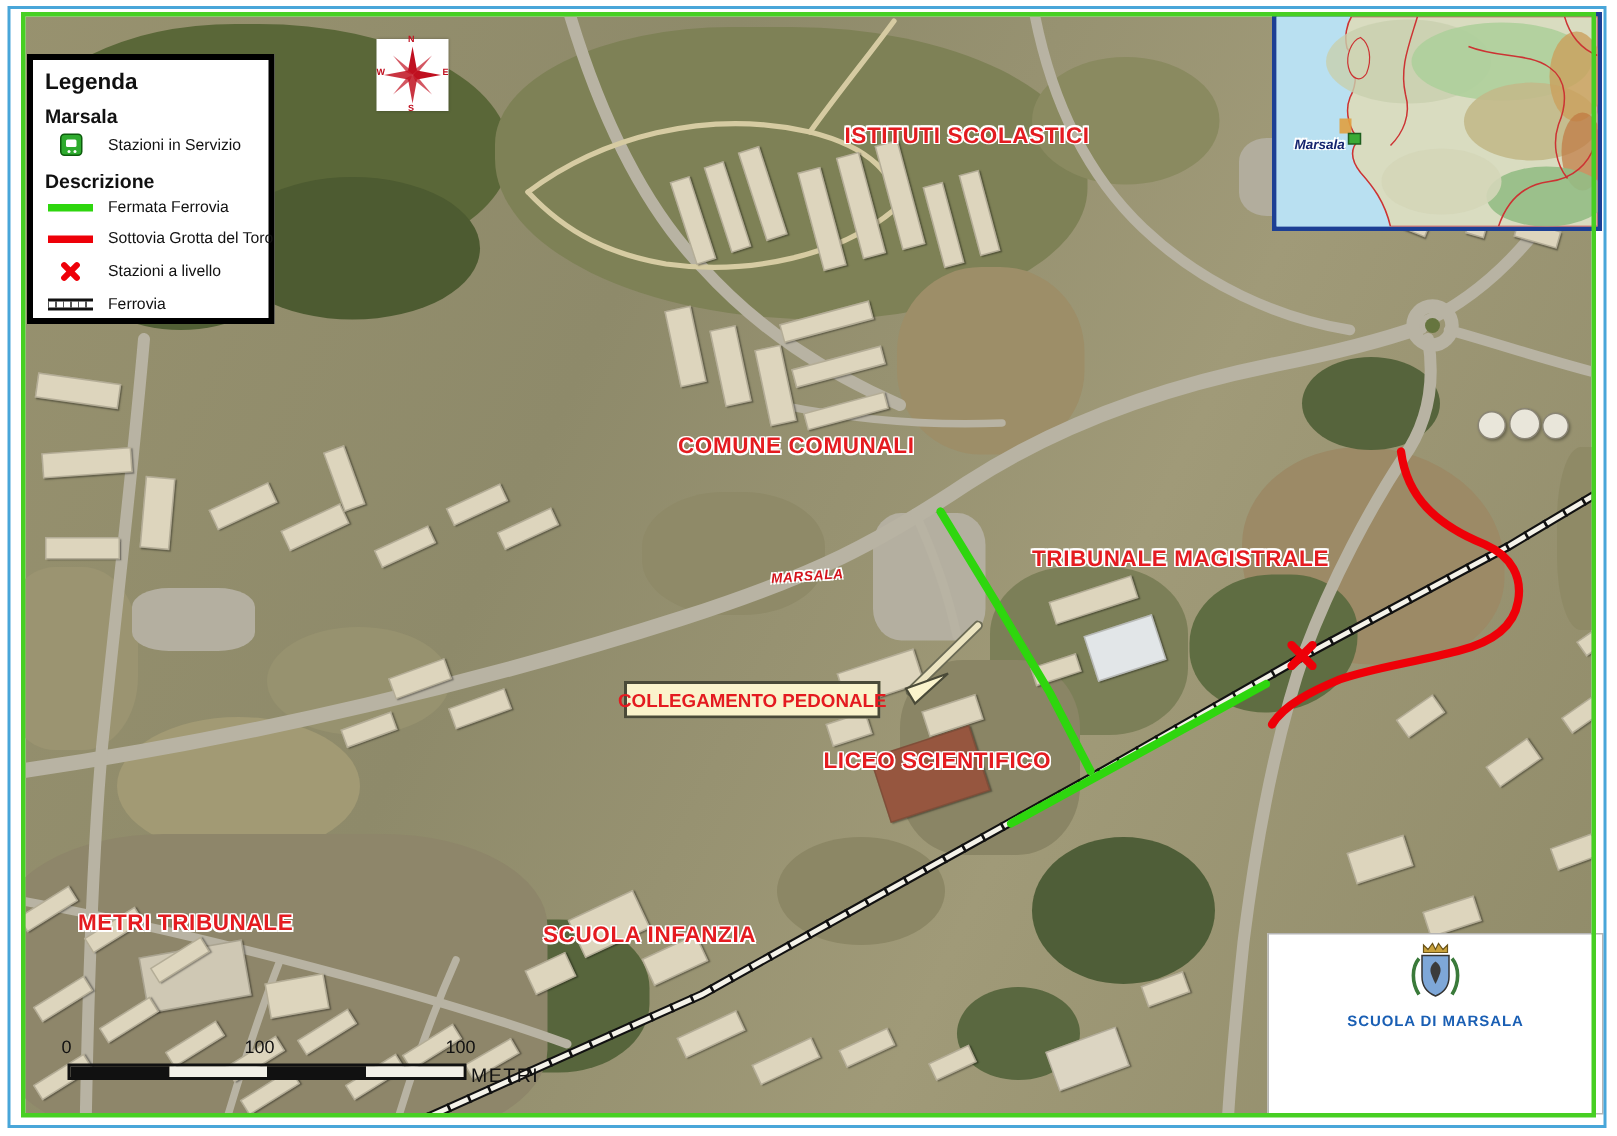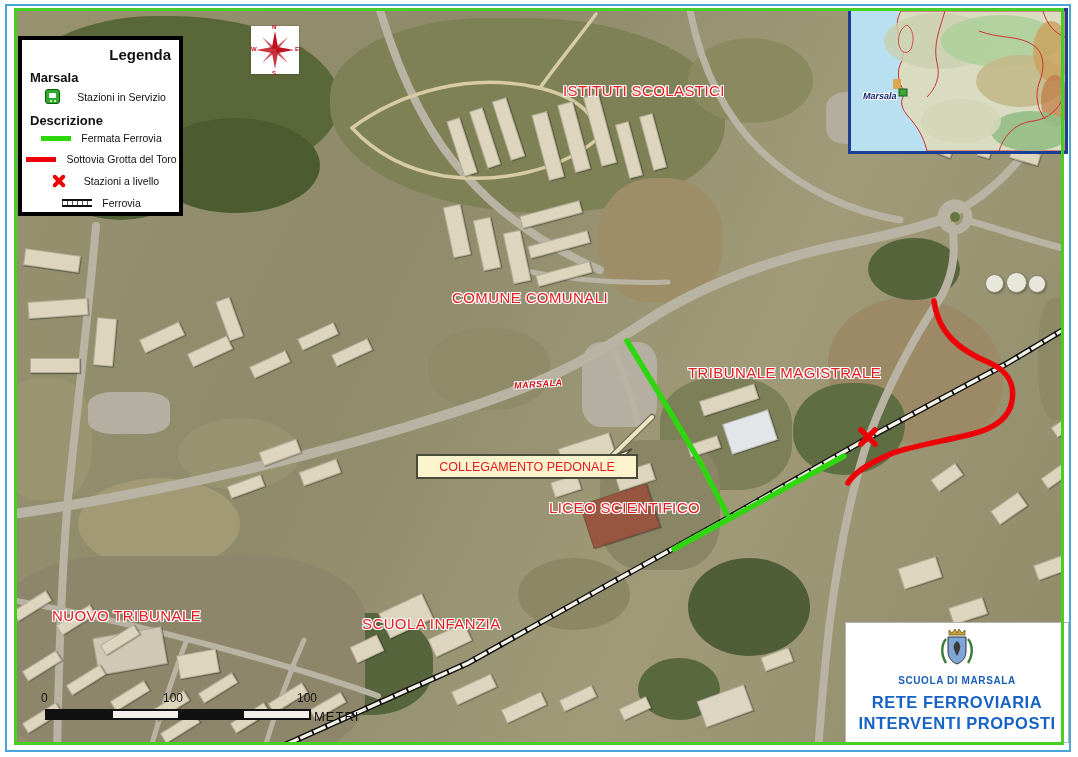--- a/index.html
+++ b/index.html
@@ -9,33 +9,33 @@
   .map-frame{position:absolute;left:14px;top:8px;width:1050px;height:737px;border:3px solid #47cf23;pointer-events:none;z-index:30;}
   .map-clip{position:absolute;left:17px;top:11px;width:1044px;height:731px;overflow:hidden;z-index:5;}
   .map-origin{position:absolute;left:-17px;top:-11px;width:1078px;height:757px;}
   .sat-base{position:absolute;inset:0;background:linear-gradient(115deg,#98926f 0%,#8e8a6a 35%,#a09a78 65%,#8f8a68 100%);}
   .patch{position:absolute;}
   .bld{position:absolute;background:#ddd5bd;box-shadow:1px 1px 1px rgba(0,0,0,.35);border:1px solid rgba(60,55,40,.25);}
   .silo{position:absolute;background:#e9e6da;border:1px solid #8a8575;border-radius:50%;box-shadow:1px 1px 2px rgba(0,0,0,.3);}
   svg.layer{position:absolute;left:0;top:0;}
 
   
-  .maplabel{position:absolute;color:#e41b20;font-weight:normal;font-size:15px;letter-spacing:.4px;white-space:nowrap;
+  .maplabel{position:absolute;color:#e41b20;font-weight:bold;font-size:15px;letter-spacing:.4px;white-space:nowrap;
     text-shadow:-1px -1px 0 #fff,1px -1px 0 #fff,-1px 1px 0 #fff,1px 1px 0 #fff,0 -1px 0 #fff,0 1px 0 #fff,-1px 0 0 #fff,1px 0 0 #fff;}
   .roadlabel{position:absolute;left:514px;top:379px;color:#d4121a;font-weight:bold;font-style:italic;font-size:9px;letter-spacing:.5px;transform:rotate(-4deg);
     text-shadow:-1px -1px 0 #fff,1px -1px 0 #fff,-1px 1px 0 #fff,1px 1px 0 #fff;}
-  .callout{position:absolute;left:416px;top:454px;width:222px;height:25px;background:#faf3cc;border:2px solid #4a4a38;
-    display:flex;align-items:center;justify-content:center;color:#e41b20;font-weight:normal;font-size:12.5px;white-space:nowrap;z-index:12;}
+  .callout{position:absolute;left:416px;top:454px;width:171px;height:25px;background:#faf3cc;border:2px solid #4a4a38;
+    display:flex;align-items:center;justify-content:center;color:#e41b20;font-weight:bold;font-size:12.5px;white-space:nowrap;z-index:12;}
   .callout-tail{position:absolute;left:602px;top:447px;z-index:11;}
 
   
   .legend{position:absolute;left:18px;top:36px;width:165px;height:180px;background:#fff;border:4px solid #000;z-index:20;padding:6px 8px 4px 8px;}
-  .legend-title{text-align:right;font-weight:bold;font-size:15px;color:#111;margin-bottom:7px;}
+  .legend-title{text-align:left;font-weight:bold;font-size:15px;color:#111;margin-bottom:7px;}
   .legend-section{font-weight:bold;font-size:13px;color:#111;margin:3px 0 4px 0;}
-  .legend-row{display:flex;align-items:center;margin:0 0 9px 2px;justify-content:center;}
+  .legend-row{display:flex;align-items:center;margin:0 0 9px 2px;}
   .legend-row .sw{width:30px;display:flex;align-items:center;justify-content:center;margin-right:10px;flex:0 0 30px;}
   .legend-row .lbl{font-size:10.5px;color:#111;white-space:nowrap;}
   .sw-station{width:15px;height:15px;background:#2eab2e;border:1px solid #0c5c0c;border-radius:3px;position:relative;}
   .sw-station:before{content:"";position:absolute;left:3px;top:3px;width:7px;height:5px;background:#fff;border-radius:1px;}
   .sw-station:after{content:"";position:absolute;left:4px;top:10px;width:2px;height:2px;background:#fff;border-radius:50%;box-shadow:4px 0 0 #fff;}
   .sw-green{width:30px;height:5px;background:#2ed60e;}
   .sw-red{width:30px;height:5px;background:#ee0008;}
   .sw-x{position:relative;width:14px;height:14px;}
   .sw-x:before,.sw-x:after{content:"";position:absolute;left:-1px;top:5px;width:16px;height:4px;background:#ee0008;border-radius:2px;}
   .sw-x:before{transform:rotate(45deg);} .sw-x:after{transform:rotate(-45deg);}
@@ -217,21 +217,21 @@
           <path stroke="#ee0008" stroke-width="5.5" stroke-linecap="round" d="M934,301 C938,332 958,350 990,363 C1008,371 1015,385 1012,401 C1009,419 992,429 972,434 C945,441 912,446 893,453 C874,461 856,470 848,483"></path>
           <path stroke="#ee0008" stroke-width="5.5" stroke-linecap="round" d="M861,430 L875,444 M875,430 L861,444"></path>
         </g>
       </svg>
 
       <div class="maplabel" style="left:563px;top:82px;">ISTITUTI SCOLASTICI</div>
       <div class="maplabel" style="left:452px;top:289px;">COMUNE COMUNALI</div>
       <div class="maplabel" style="left:688px;top:364px;">TRIBUNALE MAGISTRALE</div>
       <div class="maplabel" style="left:549px;top:499px;">LICEO SCIENTIFICO</div>
       <div class="maplabel" style="left:362px;top:615px;">SCUOLA INFANZIA</div>
-      <div class="maplabel" style="left:52px;top:607px;">NUOVO TRIBUNALE</div>
+      <div class="maplabel" style="left:52px;top:607px;">METRI TRIBUNALE</div>
       <div class="roadlabel">MARSALA</div>
 
       <svg class="callout-tail" width="34" height="24">
         <polygon points="2,12 30,2 8,22" fill="#faf3cc" stroke="#4a4a38" stroke-width="1.5"></polygon>
       </svg>
       <div class="callout">
         <span>COLLEGAMENTO PEDONALE</span>
       </div>
     </div>
   </div>
@@ -330,21 +330,17 @@
 
   <div class="titleblock">
     <svg width="46" height="42" viewBox="0 0 46 42">
       <path d="M15,8 L15,3 L18,6 L21,2 L23,6 L25,2 L28,6 L31,3 L31,8 Z" fill="#caa23c" stroke="#6b5418" stroke-width=".8"></path>
       <path d="M14,10 L32,10 L32,24 C32,31 28,35 23,37 C18,35 14,31 14,24 Z" fill="#7ea7d8" stroke="#333" stroke-width="1"></path>
       <path d="M23,14 C20,16 19,19 20,22 C21,25 22,27 23,29 C24,27 25,25 26,22 C27,19 26,16 23,14 Z" fill="#3b3b3b"></path>
       <path d="M12,12 C7,18 7,28 12,36" fill="none" stroke="#3a7a3a" stroke-width="2.4"></path>
       <path d="M34,12 C39,18 39,28 34,36" fill="none" stroke="#3a7a3a" stroke-width="2.4"></path>
     </svg>
     <div class="muni">SCUOLA DI MARSALA</div>
-    <div class="tb-title">
-      <div>RETE FERROVIARIA</div>
-      <div>INTERVENTI PROPOSTI</div>
-    </div>
   </div>
 
   <div class="map-frame"></div>
   <div class="outer-frame"></div>
 </div>
 
 </body></html>

